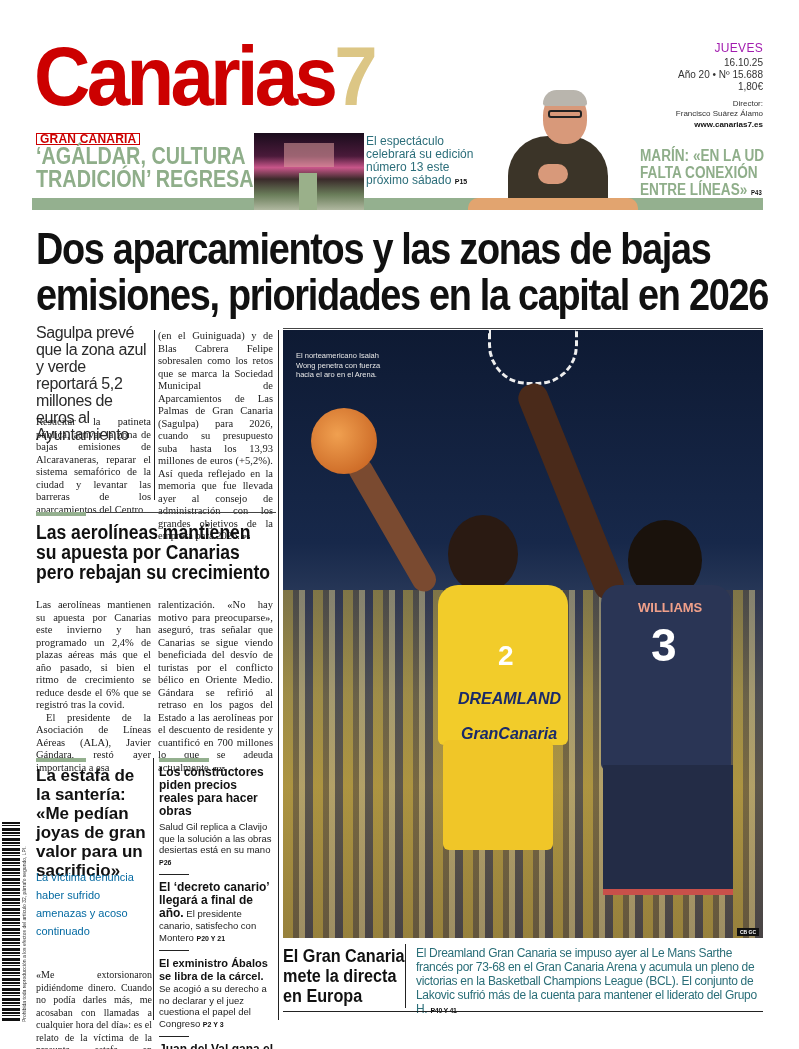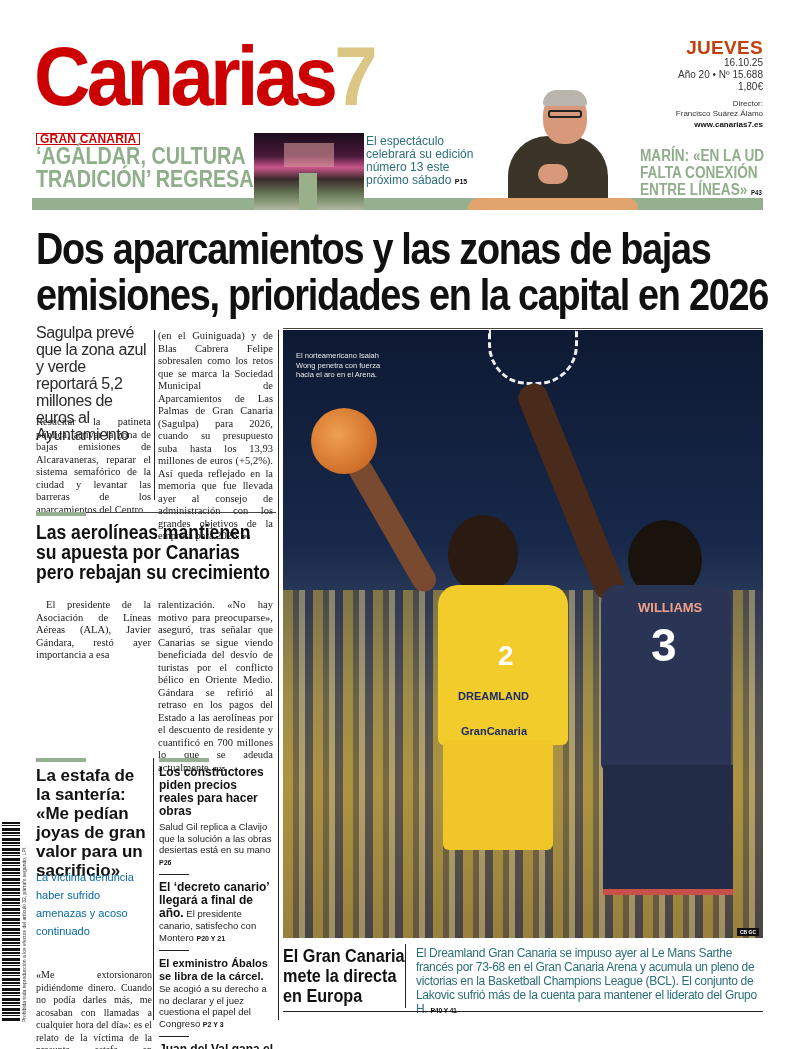--- a/index.html
+++ b/index.html
@@ -4,21 +4,21 @@
 <style>
   * { box-sizing: border-box; margin: 0; padding: 0; }
   html, body { width: 799px; height: 1049px; background: #ffffff; overflow: hidden; }
   body { position: relative; font-family: "Liberation Sans", sans-serif; color: #1a1a1a; }
   .abs { position: absolute; }
 
   
   .logo { left: 34px; top: 34px; font-family: "Liberation Sans", sans-serif; font-weight: 900; font-size: 84px; letter-spacing: -4px; line-height: 1; color: #cc0000; transform: scaleX(0.93); transform-origin: left top; }
   .logo .seven { color: #dcc685; }
   .meta { right: 36px; top: 42px; text-align: right; font-size: 10px; line-height: 12px; color: #333; }
-  .meta .day { font-weight: 700; font-size: 19px; color: #c2410c; margin-bottom: 3px; letter-spacing: 0.3px; }
+  .meta .day { font-weight: 400; font-size: 12px; color: #a21caf; margin-bottom: 3px; letter-spacing: 0.3px; }
   .meta .director { margin-top: 6px; font-size: 8px; line-height: 10px; }
   .meta .web { font-weight: 700; font-size: 8px; color: #111; }
 
   
   .band { left: 32px; top: 198px; width: 731px; height: 12px; background: #94b08f; }
   .tag { left: 36px; top: 133px; border: 1px solid #cc0000; color: #cc0000; font-size: 12px; font-weight: 700; padding: 0 3px; line-height: 10px; letter-spacing: 0.2px; }
   .teaser1 { left: 36px; top: 145px; font-size: 23px; font-weight: 700; line-height: 23px; color: #8fae8a; transform: scaleX(0.86); transform-origin: left top; white-space: nowrap; }
   .teaser1-photo { left: 254px; top: 133px; width: 110px; height: 77px; background: linear-gradient(180deg, #1a0c1c 0%, #4a1a3a 30%, #c9568a 45%, #3a2a2a 60%, #6a7d5a 80%, #b0b8a0 100%); }
   .teaser1-photo .stage { position: absolute; left: 30px; top: 10px; width: 50px; height: 24px; background: #e0a0a0; opacity: 0.55; }
   .teaser1-photo .aisle { position: absolute; left: 45px; top: 40px; width: 18px; height: 37px; background: #9ab08a; }
@@ -67,21 +67,21 @@
            background: linear-gradient(180deg, #0e1a33 0%, #17284a 35%, #2a3a5a 45%, #6a6a5a 60%, #8a7a4a 75%, #5a5040 100%); }
   .crowd { position: absolute; left: 0; top: 260px; width: 100%; height: 348px;
            background: repeating-linear-gradient(90deg, #c9a93a 0 10px, #6a5a3a 10px 16px, #d4c080 16px 22px, #3a3a4a 22px 30px); opacity: 0.55; }
   .hoop { position: absolute; left: 205px; top: 0; width: 90px; height: 55px; border: 3px dashed #eee; border-top: 0; border-radius: 0 0 40px 40px; }
   .ball { position: absolute; left: 28px; top: 78px; width: 66px; height: 66px; border-radius: 50%; background: radial-gradient(circle at 40% 40%, #f0a050, #c25a1a); }
   .p1-arm { position: absolute; left: 60px; top: 130px; width: 24px; height: 150px; background: #7a4a30; transform: rotate(-30deg); transform-origin: top; border-radius: 12px; }
   .p1-head { position: absolute; left: 165px; top: 185px; width: 70px; height: 78px; background: #2a1a12; border-radius: 50%; }
   .p1-jersey { position: absolute; left: 155px; top: 255px; width: 130px; height: 160px; background: #f2cc2a; border-radius: 20px 20px 6px 6px; }
   .p1-shorts { position: absolute; left: 160px; top: 410px; width: 110px; height: 110px; background: #f0c628; border-radius: 6px; }
   .p1-num { position: absolute; left: 215px; top: 310px; font-size: 28px; font-weight: 700; color: #fff; }
-  .p1-logo { position: absolute; left: 175px; top: 360px; font-size: 11px; font-weight: 700; color: #1a2a6a; }
+  .p1-logo { position: absolute; left: 175px; top: 360px; font-size: 16px; font-weight: 700; color: #1a2a6a; font-style: italic; }
   .p2-arm { position: absolute; left: 230px; top: 55px; width: 30px; height: 230px; background: #4a2a1a; transform: rotate(-22deg); transform-origin: top; border-radius: 14px; }
   .p2-head { position: absolute; left: 345px; top: 190px; width: 74px; height: 80px; background: #1a120c; border-radius: 50%; }
   .p2-jersey { position: absolute; left: 318px; top: 255px; width: 130px; height: 185px; background: #2a3555; border-radius: 18px 18px 6px 6px; }
   .p2-shorts { position: absolute; left: 320px; top: 435px; width: 130px; height: 130px; background: #232c46; border-bottom: 6px solid #c8504a; }
   .p2-name { position: absolute; left: 355px; top: 270px; font-size: 13px; font-weight: 700; color: #f0a08a; }
   .p2-num { position: absolute; left: 368px; top: 288px; font-size: 46px; font-weight: 700; color: #fff; }
   .caption { position: absolute; left: 13px; top: 21px; width: 90px; font-size: 7.5px; line-height: 9.5px; color: #e6e6e6; }
   .credit { position: absolute; right: 4px; bottom: 2px; font-size: 5px; font-weight: 700; color: #fff; background: #111; padding: 1px 3px; }
 
   
@@ -156,20 +156,21 @@
 <div class="abs vdiv" style="left:154px;top:330px;height:170px;"></div>
 
 <div class="abs rule-top" style="left:36px;top:512px;width:240px;"></div>
 <div class="abs green-tick" style="left:36px;top:512px;width:50px;"></div>
 <div class="abs air-head">
   <div>Las aerolíneas mantienen</div>
   <div>su apuesta por Canarias</div>
   <div>pero rebajan su crecimiento</div>
 </div>
 <div class="abs air-col1 serif">
+  <span>Las aerolíneas mantienen su apuesta por Canarias este invierno y han programado un 2,4% de plazas aéreas más que el año pasado, si bien el ritmo de crecimiento se reduce desde el 6% que se registró tras la covid.</span>
   <span class="indent">El presidente de la Asociación de Líneas Aéreas (ALA), Javier Gándara, restó ayer importancia a esa</span>
 </div>
 <div class="abs air-col2 serif">
   <span>ralentización. «No hay motivo para preocuparse», aseguró, tras señalar que Canarias se sigue viendo beneficiada del desvío de turistas por el conflicto bélico en Oriente Medio. Gándara se refirió al retraso en los pagos del Estado a las aerolíneas por el descuento de residente y cuantificó en 700 millones lo que se adeuda actualmente.</span>
   <span class="ref">P25</span>
 </div>
 
 <div class="abs green-tick" style="left:36px;top:758px;width:50px;"></div>
 <div class="abs sant-head">La estafa de la santería: «Me pedían joyas de gran valor para un sacrificio»</div>
 <div class="abs sant-sub">La víctima denuncia haber sufrido amenazas y acoso continuado</div>

